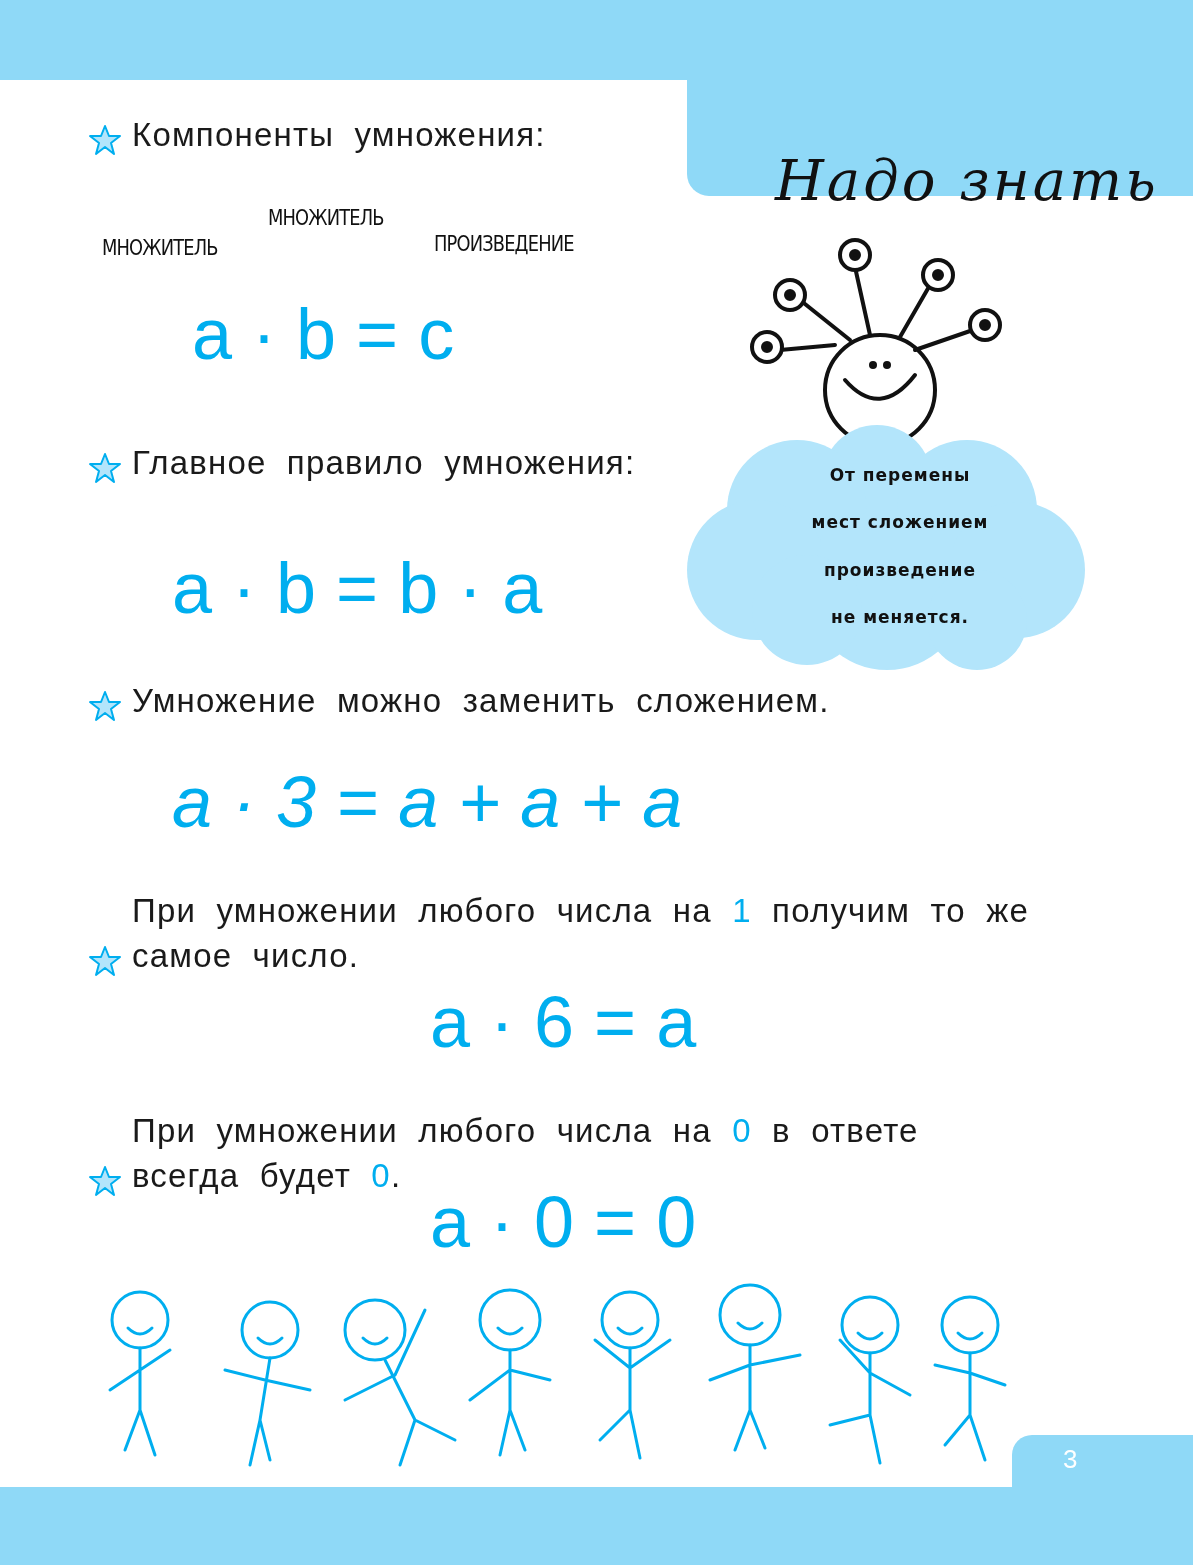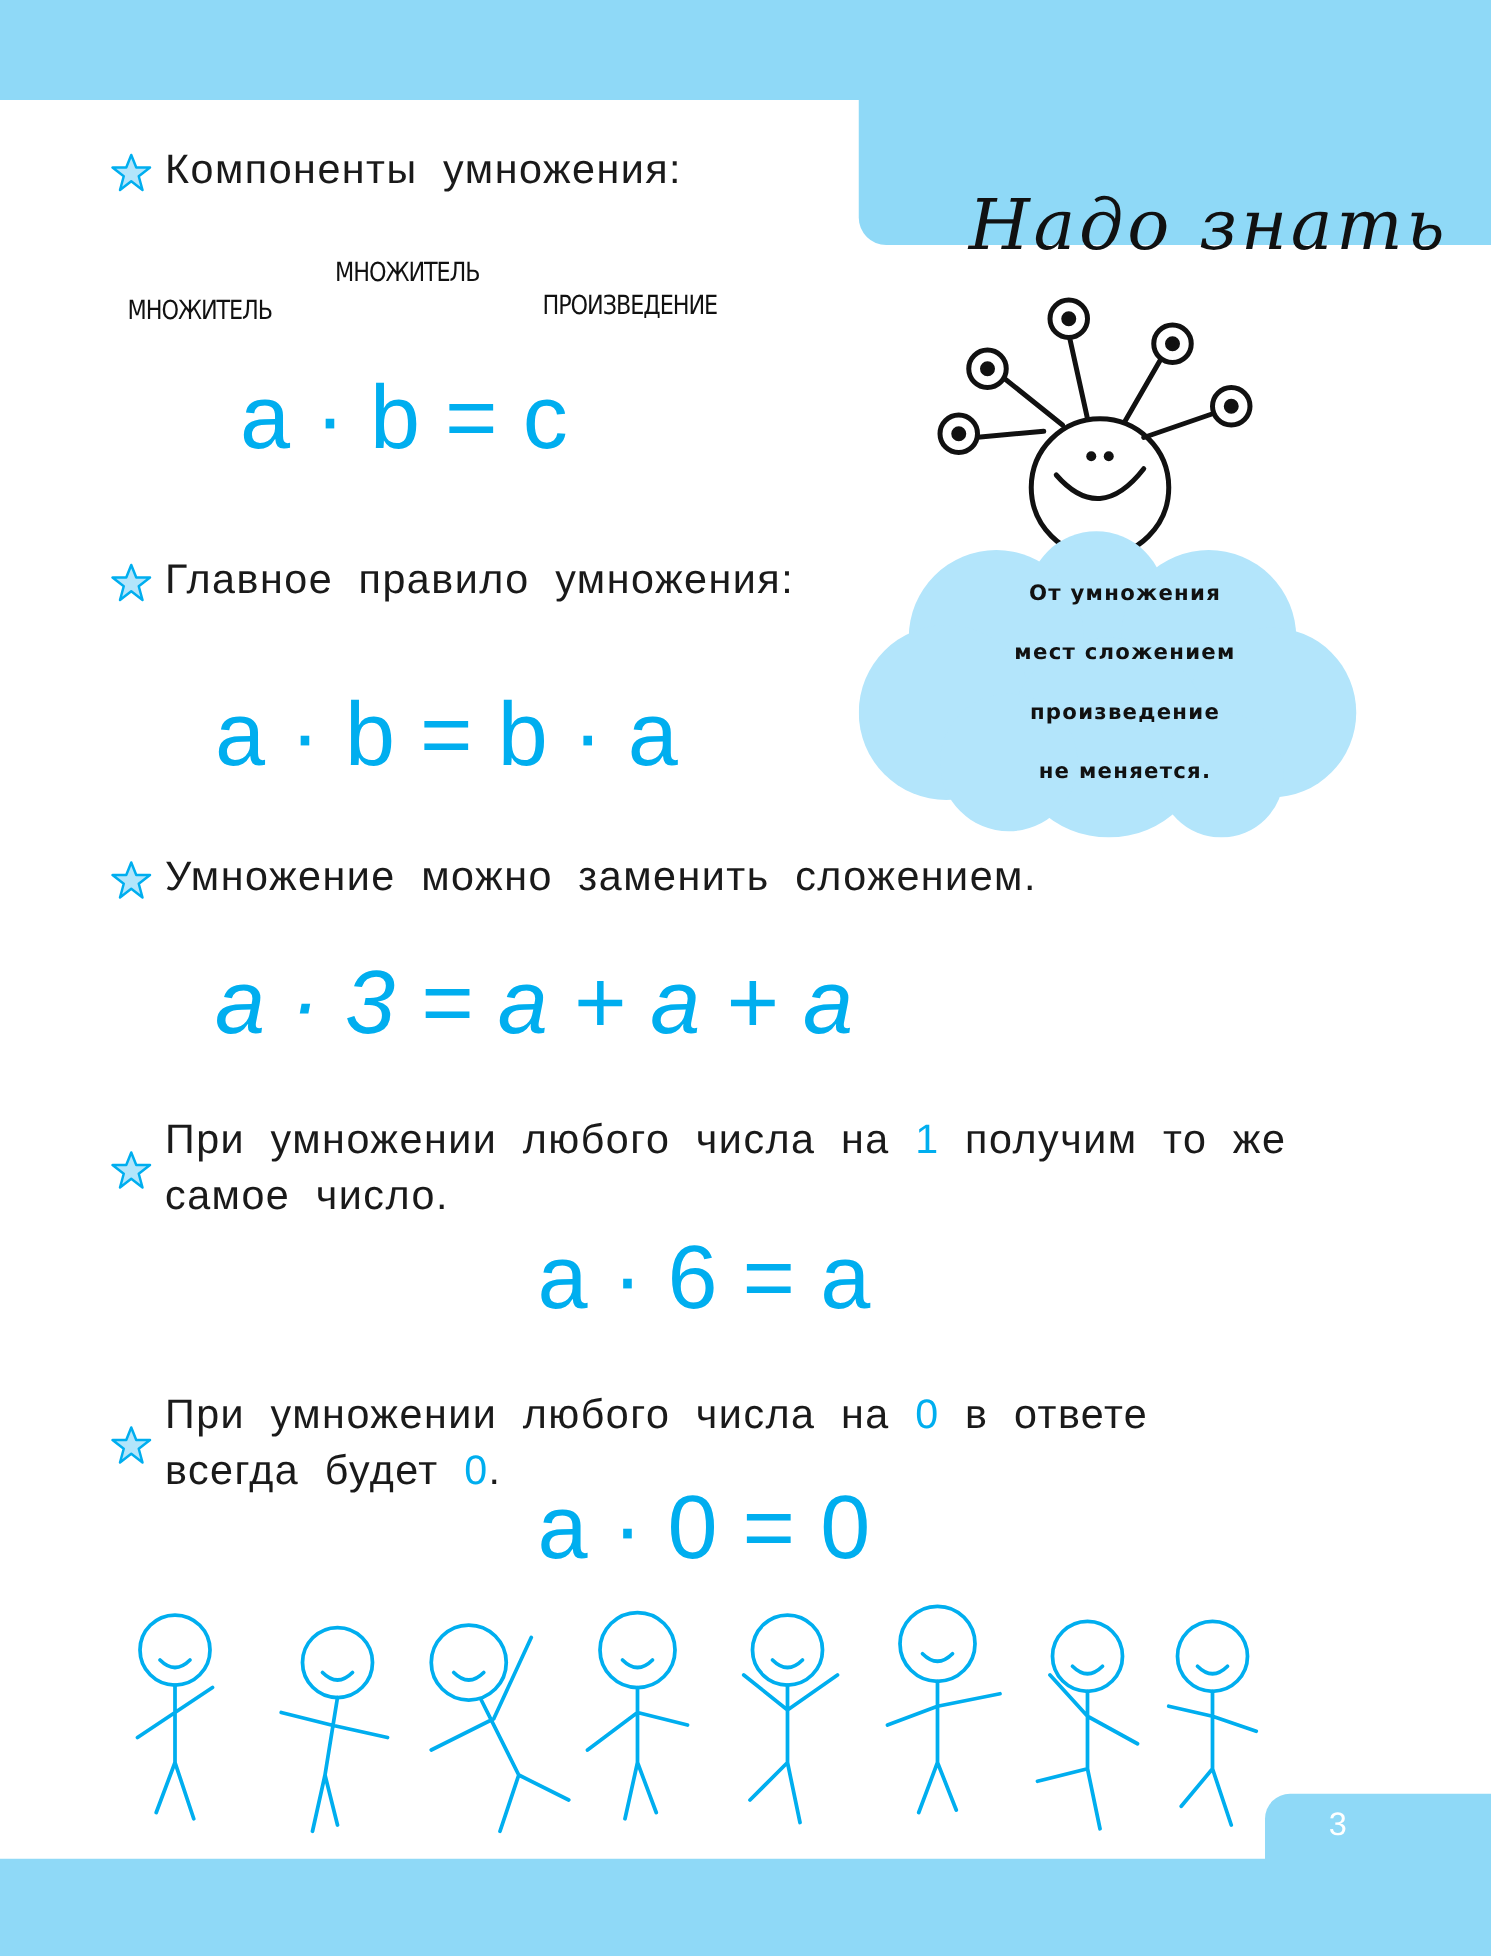--- a/index.html
+++ b/index.html
@@ -1,20 +1,20 @@
 <!DOCTYPE html>
 <html><head>
 <meta charset="utf-8">
 <style>
   html,body{margin:0;padding:0;}
   body{width:1193px;height:1565px;position:relative;background:#ffffff;overflow:hidden;font-family:"Liberation Sans",sans-serif;color:#1a1a1a;}
   .top-band{position:absolute;left:0;top:0;width:1193px;height:80px;background:#8fd9f7;}
   .header-tab{position:absolute;left:687px;top:78px;width:506px;height:118px;background:#8fd9f7;border-bottom-left-radius:22px;}
   .header-title{position:absolute;left:775px;top:100px;font-family:"DejaVu Serif",serif;font-size:56px;font-style:italic;letter-spacing:3px;color:#111;margin-top:48px;}
-  .bullet{position:absolute;left:88px;display:flex;align-items:center;font-size:33px;letter-spacing:1.2px;word-spacing:10px;line-height:45px;}
+  .bullet{position:absolute;left:88px;display:flex;align-items:flex-end;font-size:33px;letter-spacing:1.2px;word-spacing:10px;line-height:45px;}
   .bullet .star{width:34px;height:34px;margin-top:6px;margin-right:10px;flex:0 0 34px;}
   .accent{color:#00aeef;}
   .label{position:absolute;font-family:"DejaVu Sans",sans-serif;font-size:21px;letter-spacing:-1px;transform:scaleX(0.85);transform-origin:left;color:#111;}
   .formula{position:absolute;color:#00aeef;font-family:"Liberation Sans",sans-serif;font-size:72px;line-height:72px;white-space:pre;}
   .cloud{position:absolute;left:687px;top:420px;width:400px;height:250px;}
   .cloud-text{position:absolute;left:740px;width:320px;text-align:center;font-family:"DejaVu Sans",sans-serif;font-weight:bold;font-size:17px;letter-spacing:1px;color:#111;}
   .monster{position:absolute;left:745px;top:235px;width:270px;height:215px;}
   .kids{position:absolute;left:90px;top:1280px;width:920px;height:190px;}
   .bottom-band{position:absolute;left:0;top:1487px;width:1193px;height:78px;background:#8fd9f7;}
   .page-tab{position:absolute;left:1012px;top:1435px;width:181px;height:60px;background:#8fd9f7;border-top-left-radius:20px;}
@@ -74,21 +74,21 @@
     <circle cx="190" cy="60" r="55"></circle>
       <circle cx="280" cy="90" r="70"></circle>
       <circle cx="110" cy="90" r="70"></circle>
     <circle cx="70" cy="150" r="70"></circle>
       <circle cx="330" cy="150" r="68"></circle>
       <circle cx="200" cy="170" r="80"></circle>
     <circle cx="120" cy="190" r="55"></circle>
       <circle cx="290" cy="200" r="50"></circle>
   </g>
 </svg>
-<div class="cloud-text" style="top:465px;">От умножения</div>
+<div class="cloud-text" style="top:465px;">От перемены</div>
 <div class="cloud-text" style="top:512px;">мест сложением</div>
 <div class="cloud-text" style="top:560px;">произведение</div>
 <div class="cloud-text" style="top:607px;">не меняется.</div>
 
 <div class="bullet" style="top:678px;">
   <svg class="star" viewBox="0 0 34 34">
       <polygon points="17,3 21,13 32,13 23,20 26,31 17,24 8,31 11,20 2,13 13,13" fill="#b3e5fb" stroke="#00aeef" stroke-width="2" stroke-linejoin="round"></polygon>
     </svg>
   <span>Умножение можно заменить сложением.</span>
 </div>

